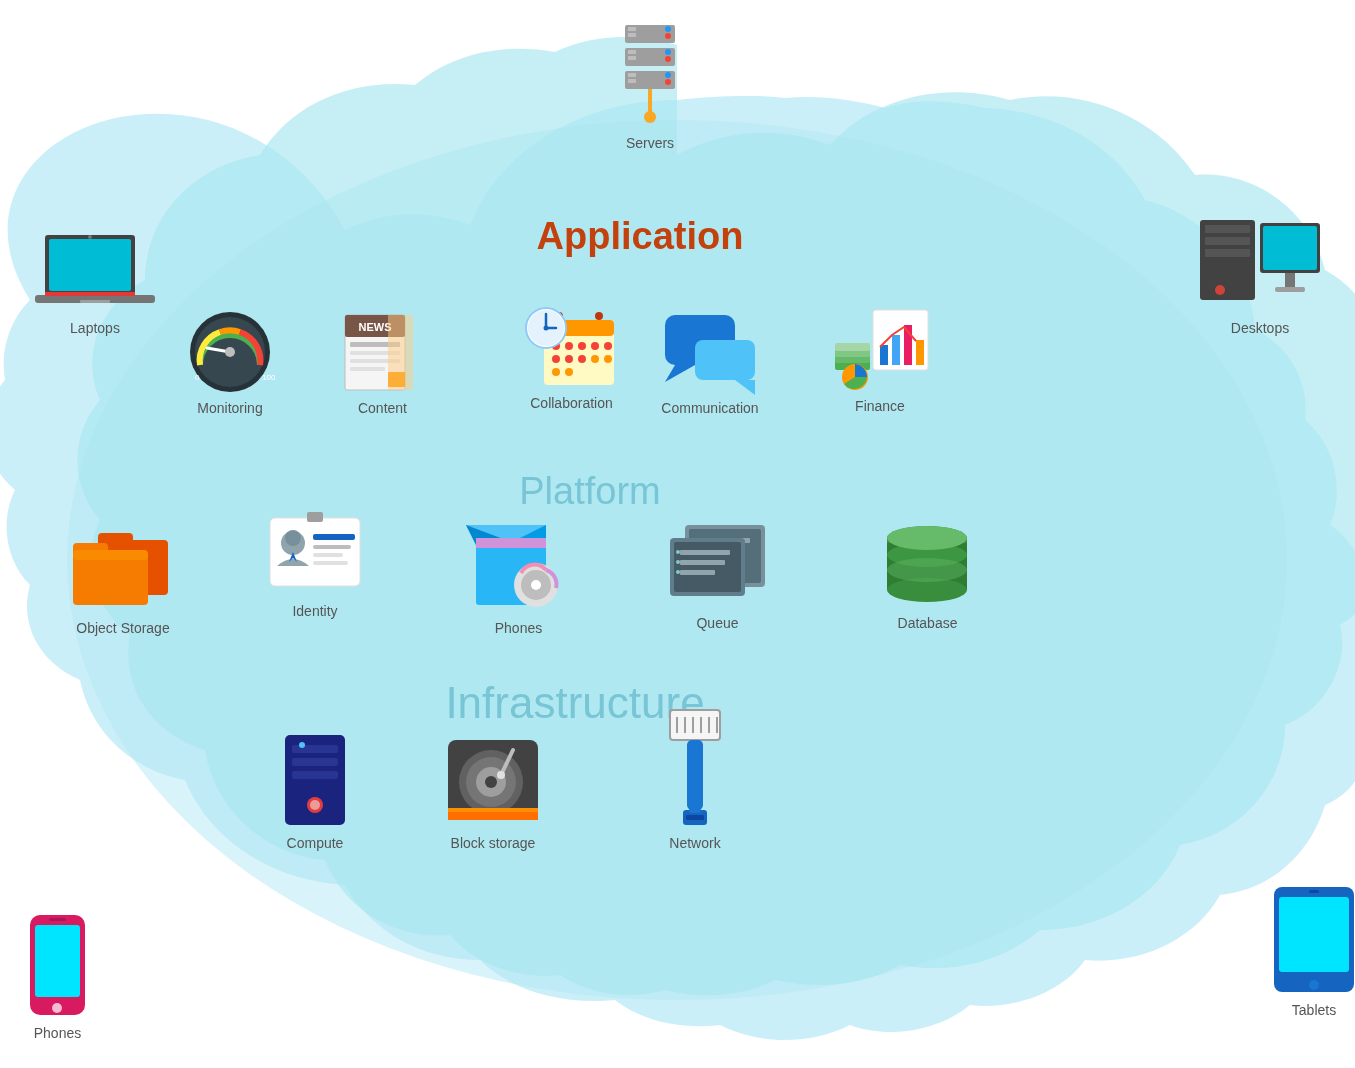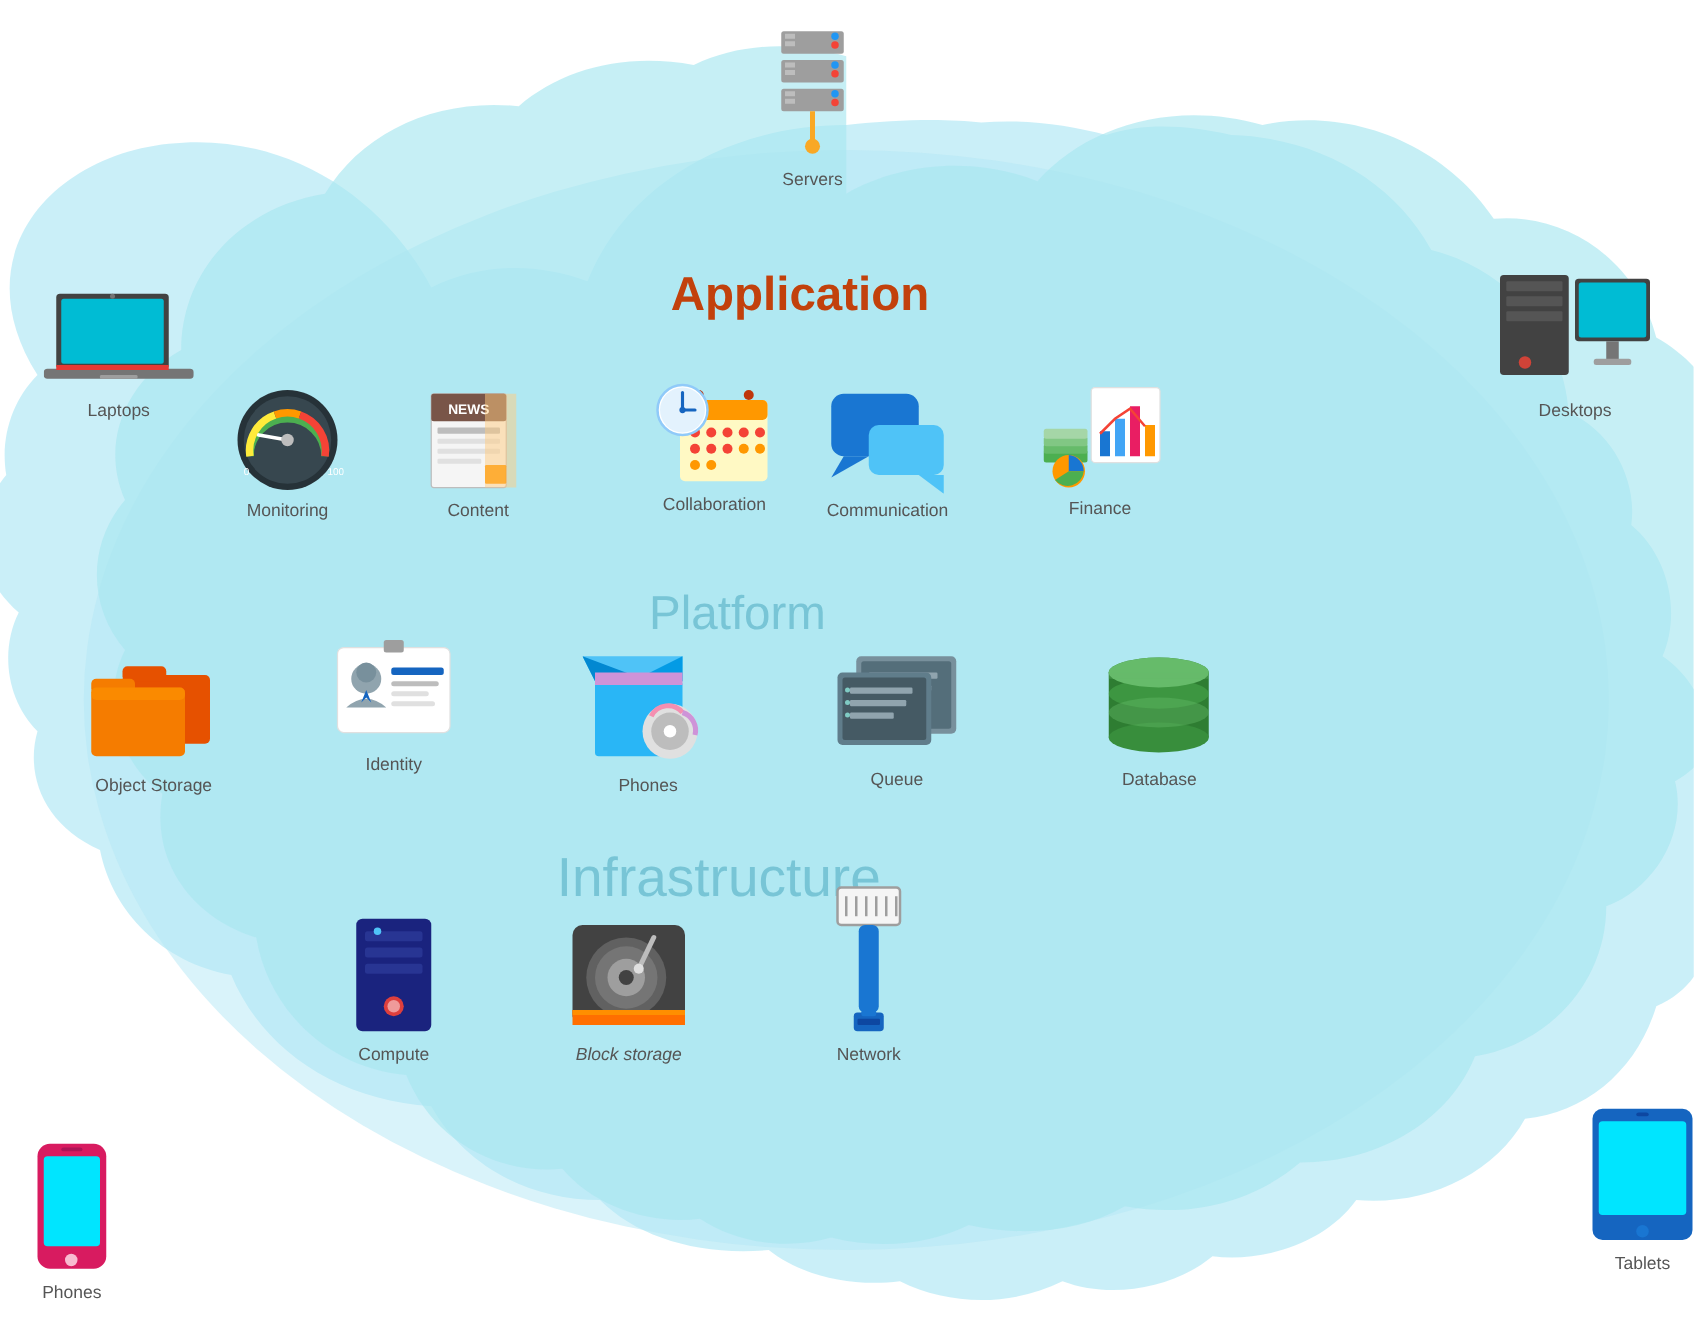--- a/index.html
+++ b/index.html
@@ -408,21 +408,21 @@
     <rect x="22" y="41" width="46" height="8" rx="2" fill="#283593"></rect>
 
     <circle cx="45" cy="75" r="8" fill="#f44336" opacity="0.9"></circle>
     <circle cx="45" cy="75" r="5" fill="#ef9a9a"></circle>
 
     <circle cx="32" cy="15" r="3" fill="#4fc3f7"></circle>
   </svg>
   <span class="label">Compute</span>
 </div>
 
-<div class="icon-item" style="position:absolute; top:730px; left:453px;font-style:italic;">
+<div class="icon-item" style="position:absolute; top:730px; left:443px;">
   <svg width="100" height="100" viewBox="0 0 100 100">
 
     <rect x="5" y="10" width="90" height="80" rx="8" fill="#424242"></rect>
 
     <circle cx="48" cy="52" r="32" fill="#616161"></circle>
     <circle cx="48" cy="52" r="25" fill="#757575"></circle>
     <circle cx="48" cy="52" r="15" fill="#9e9e9e"></circle>
     <circle cx="48" cy="52" r="6" fill="#424242"></circle>
 
     <rect x="5" y="78" width="90" height="12" rx="0" fill="#ff6f00"></rect>

